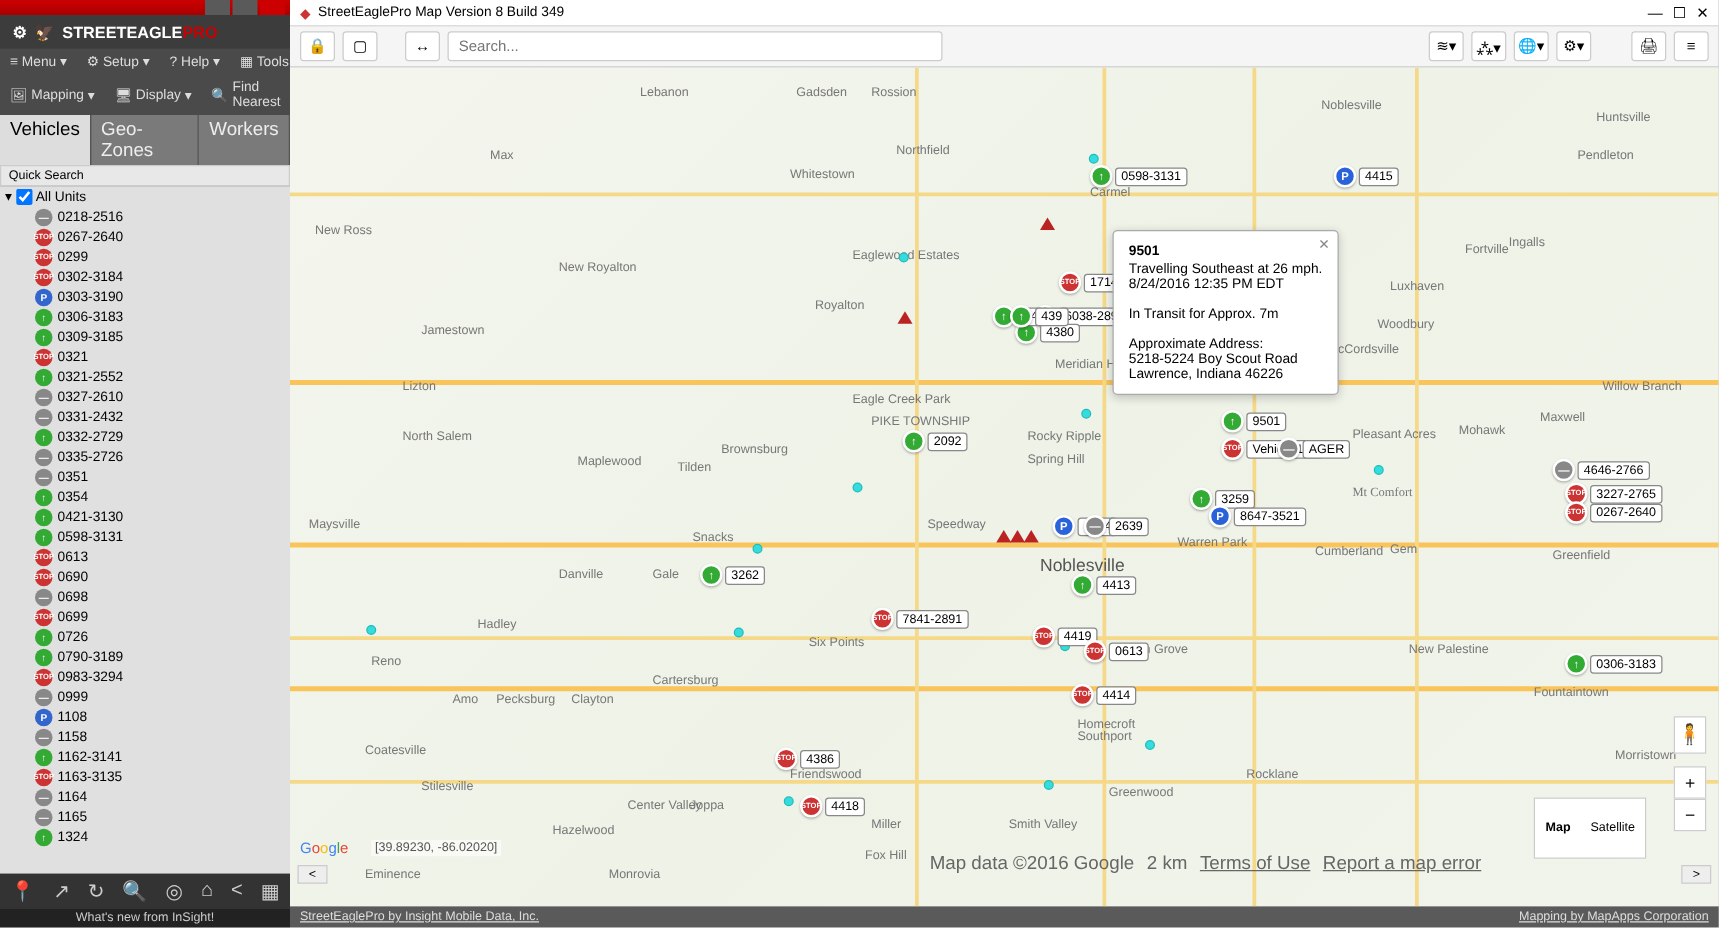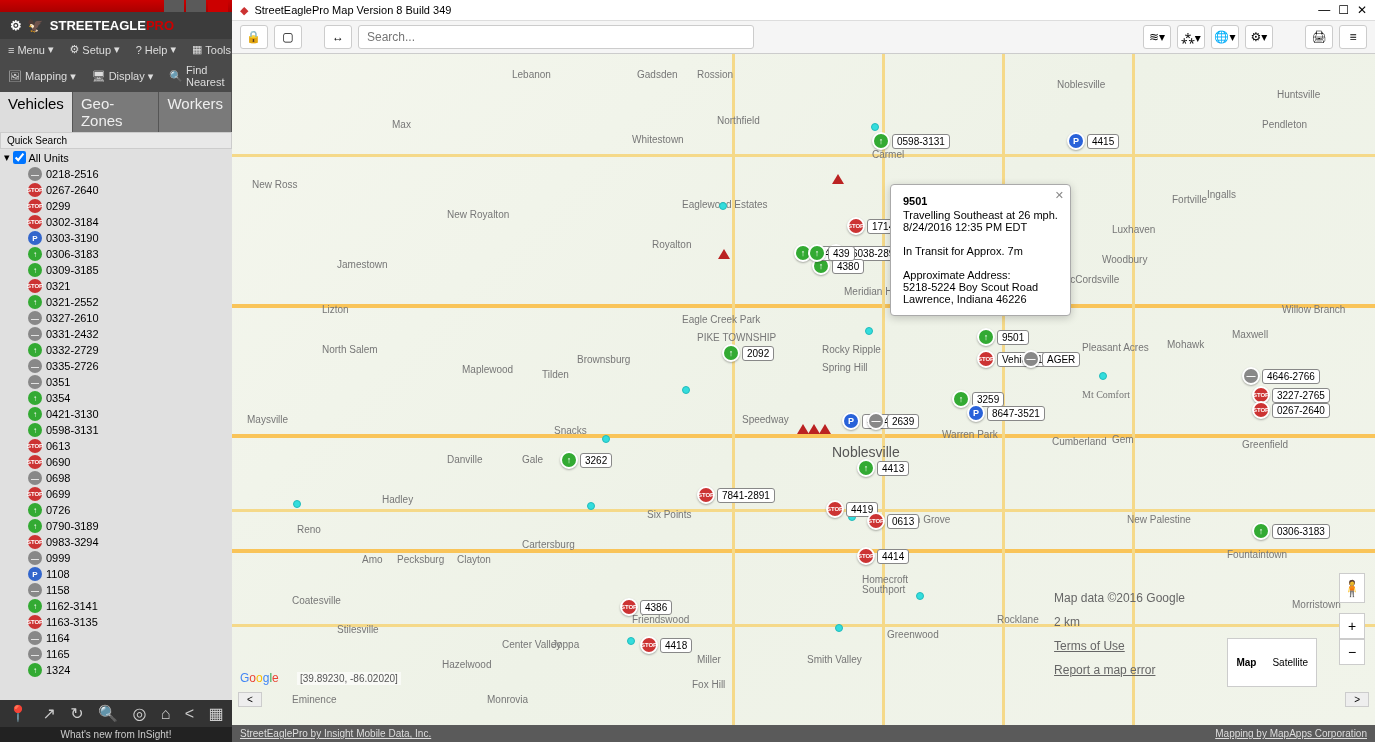--- a/index.html
+++ b/index.html
@@ -62,21 +62,21 @@
 .popup .title { font-weight: bold; margin-bottom: 2px; }
 .map-controls { position: absolute; right: 10px; bottom: 60px; display: flex; flex-direction: column; }
 .zoom-btn { width: 26px; height: 26px; background: #fff; border: 1px solid #ccc; display: flex; align-items: center; justify-content: center; cursor: pointer; font-size:14px;}
 .pegman { width:26px; height:30px; background:#fff; border:1px solid #ccc; margin-bottom:10px; display:flex; align-items:center; justify-content:center;}
 .map-type { position:absolute; bottom:38px; right:58px; background:#fff; border:1px solid #ccc; font-size:10px; display:flex;}
 .map-type span { padding:18px 8px; cursor:pointer;}
 .map-type span.active { font-weight:bold;}
 .google-logo { position: absolute; bottom: 40px; left: 8px; font-size: 12px;}
 .google-logo .g1{color:#4285f4;} .google-logo .g2{color:#ea4335;} .google-logo .g3{color:#fbbc05;} .google-logo .g4{color:#4285f4;} .google-logo .g5{color:#34a853;} .google-logo .g6{color:#ea4335;}
 .coords { position: absolute; bottom: 40px; left: 65px; font-size: 10px; color: #555; background:rgba(255,255,255,0.6); padding:1px 3px;}
-.attribution { position:absolute; bottom:48px; right:190px; font-size:12px; color:#666; display:flex; gap:10px;flex-direction:column;}
+.attribution { position:absolute; bottom:26px; right:190px; font-size:15px; color:#666; display:flex; gap:10px;}
 .footer { background: #5a5a5a; color: #ddd; padding: 3px 8px; font-size: 10px; display: flex; justify-content: space-between; }
 .footer a { color:#ddd; text-decoration:underline;}
 .scroll-arrow { background:#eee; border:1px solid #ccc; font-size:10px; padding:1px 8px;}
 </style>
 </head>
 <body>
 
 <div class="app">
 
   <div class="sidebar">

